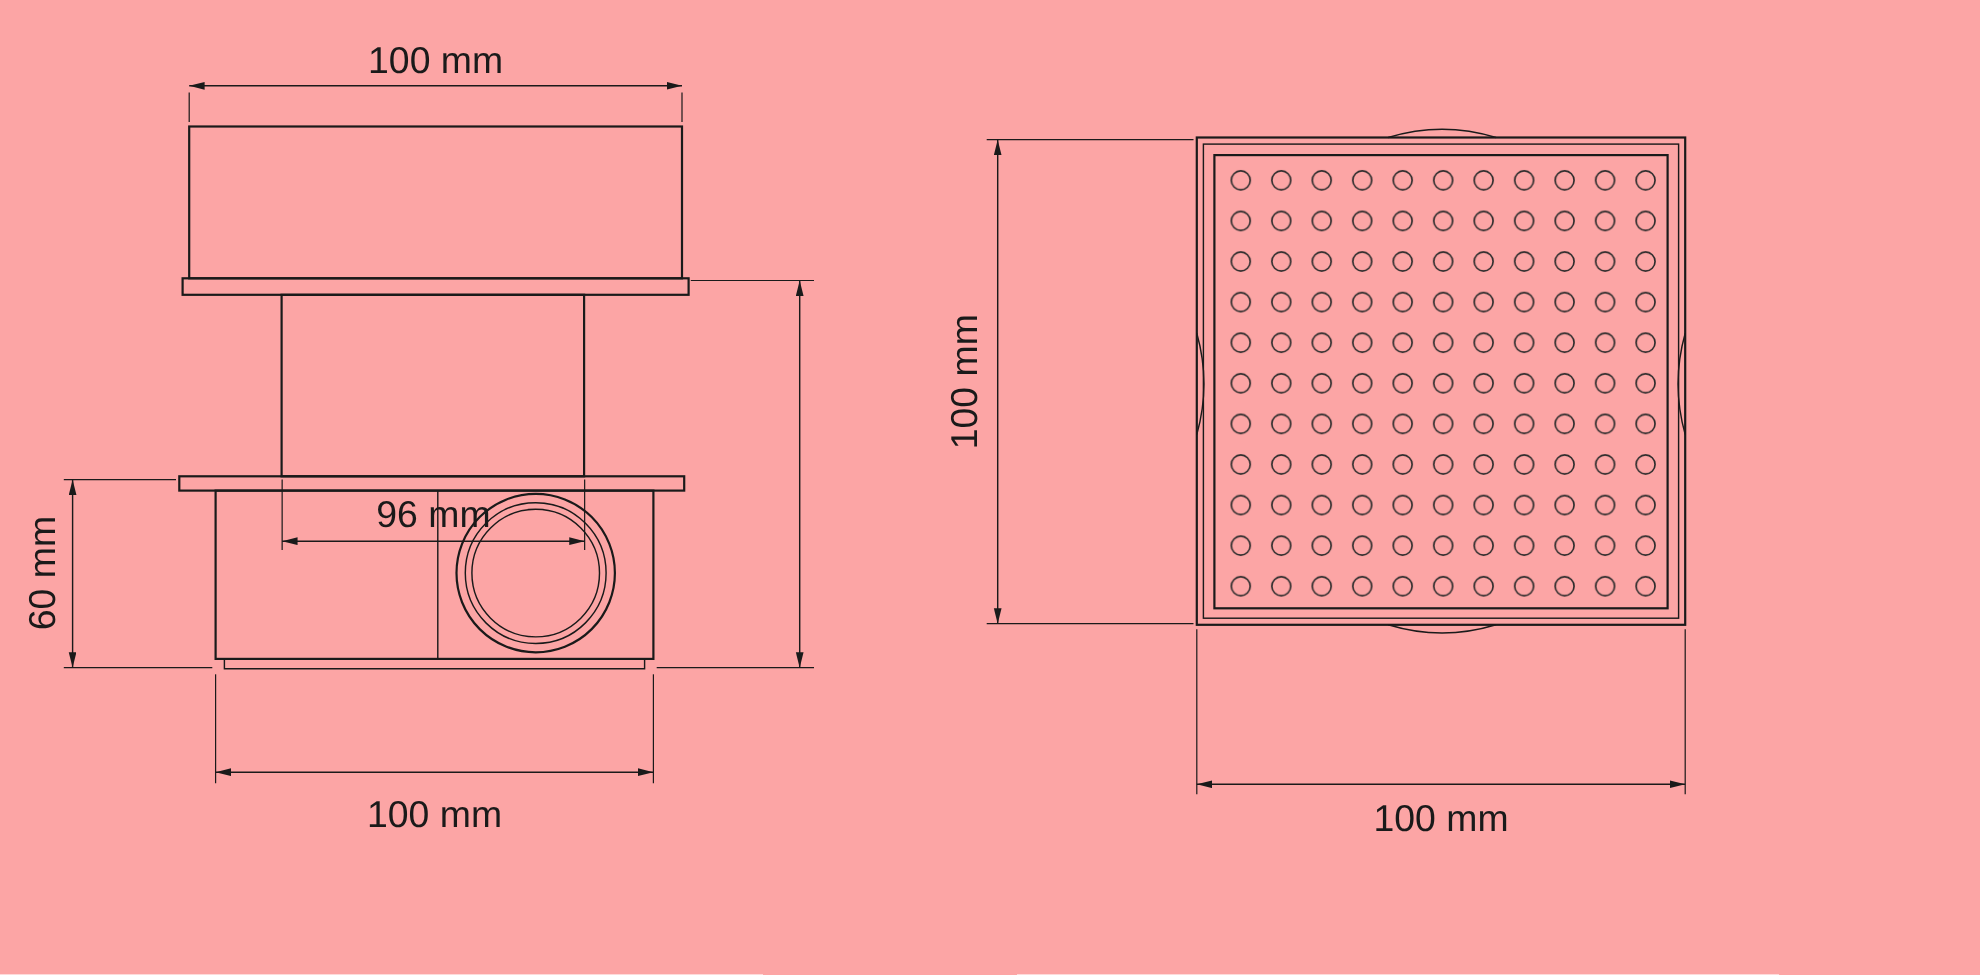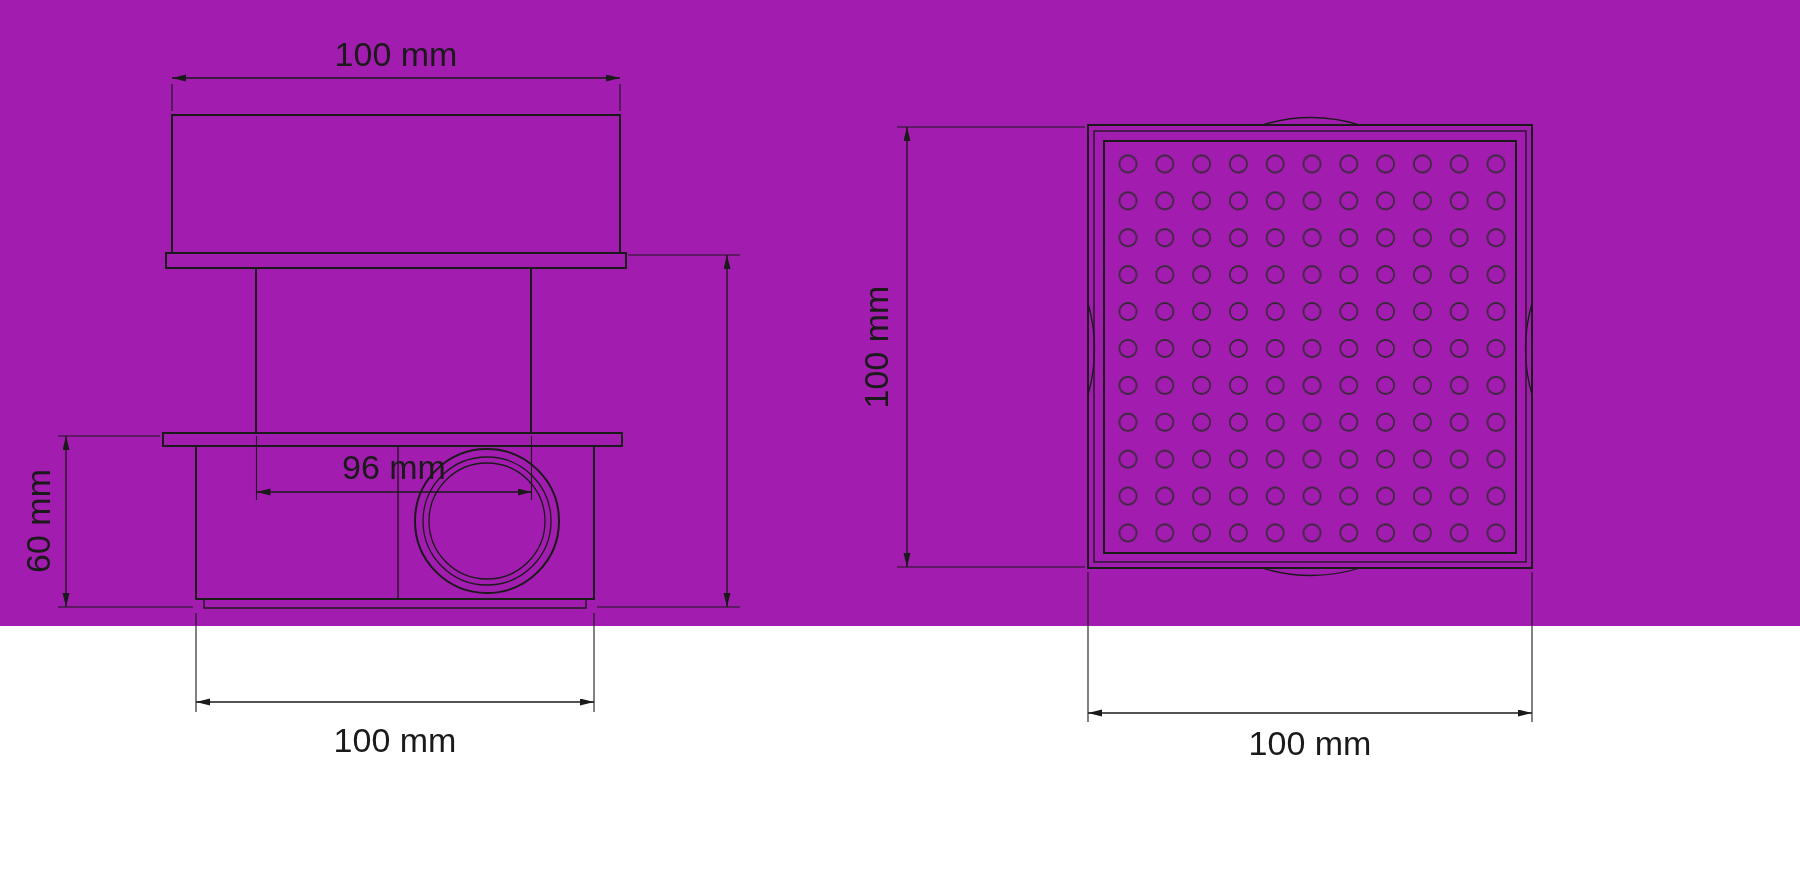--- a/index.html
+++ b/index.html
@@ -5,22 +5,22 @@
   html, body {
     margin: 0;
     padding: 0;
     background: #ffffff;
     width: 1800px;
     height: 886px;
     font-family: "Liberation Sans", sans-serif;
   }
   .drawing-wrap {
     width: 1800px;
-    height: 626px;
-    background: #a21caf;
+    height: 886px;
+    background: #fca5a5;
     position: relative;
   }
   svg { display: block; }
   .part {
     stroke: #1a1a1a;
     fill: none;
     stroke-width: 2;
   }
   .part-thin {
     stroke: #1a1a1a;

